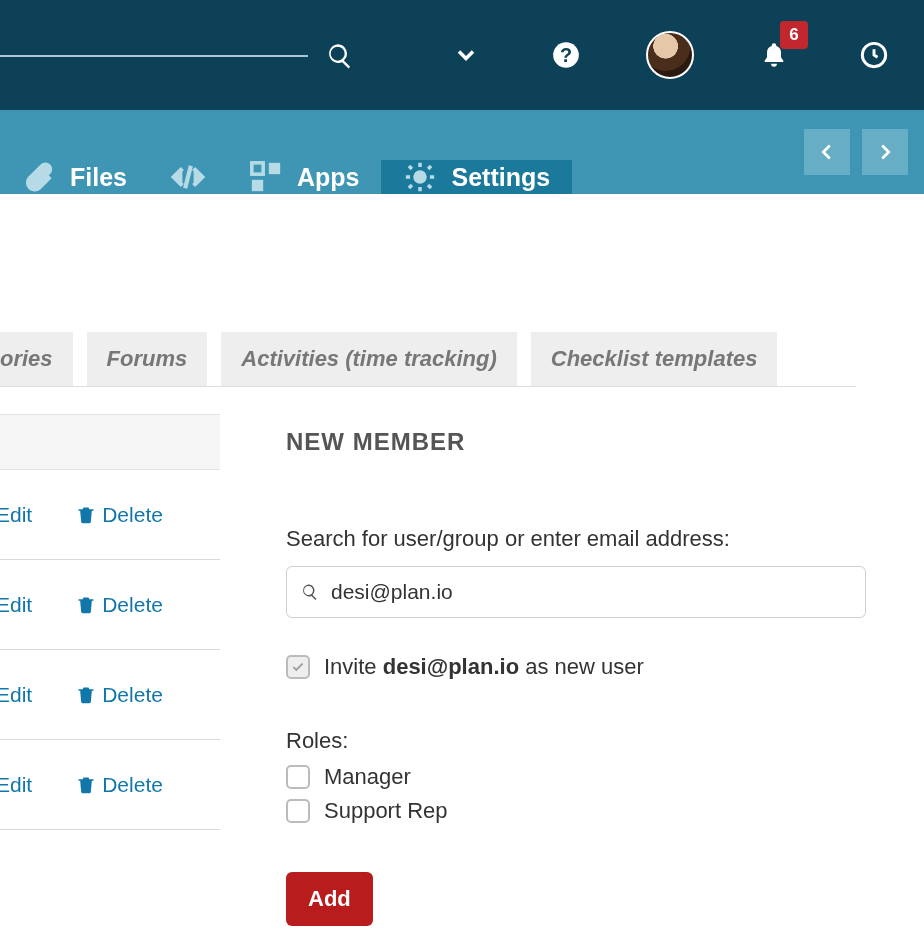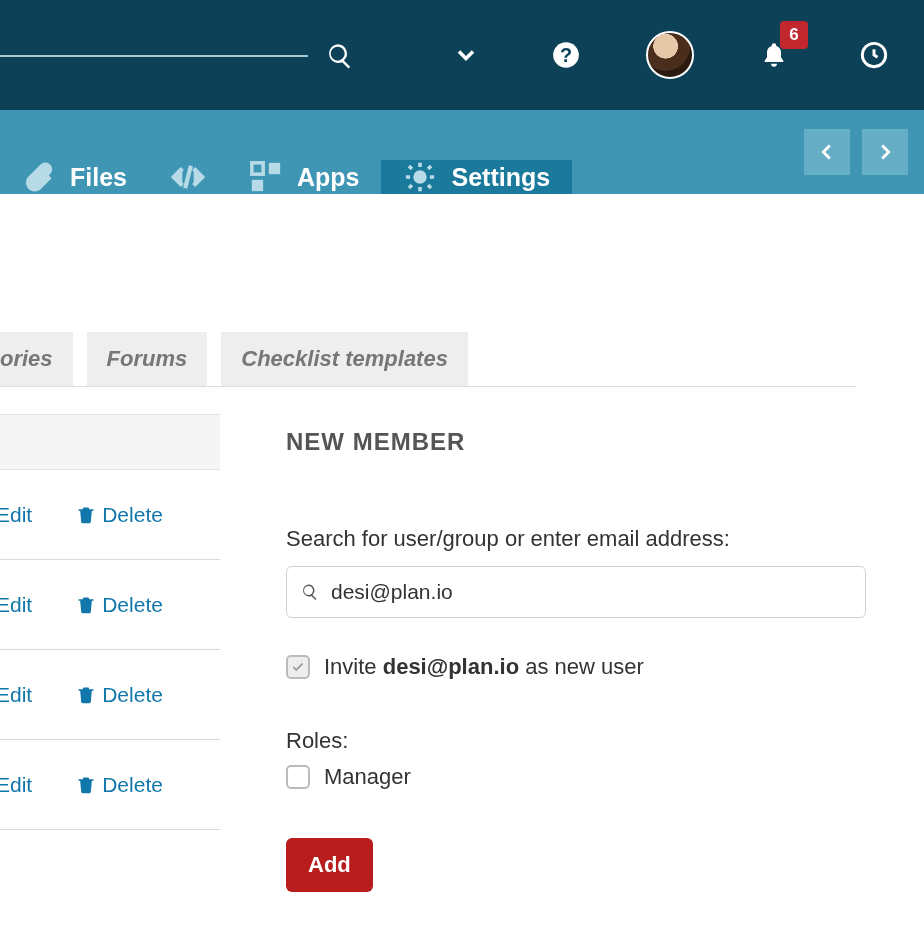--- a/index.html
+++ b/index.html
@@ -307,20 +307,21 @@
           <path d="M9 5l7 7-7 7"></path>
         </svg>
     </div>
   </div>
 </div>
 
 <div class="content">
   <div class="sub-tabs">
     <div class="sub-tab first">ories</div>
     <div class="sub-tab">Forums</div>
+    <div class="sub-tab">Activities (time tracking)</div>
     <div class="sub-tab">Checklist templates</div>
   </div>
 
   <div class="main-area">
 
     <div class="left-col">
       <div class="left-header-row"></div>
       <div class="row-actions">
         <span class="act">
             <span>Edit</span>
@@ -388,17 +389,21 @@
           <span>Invite </span><strong>desi@plan.io</strong><span> as new user</span>
         </span>
       </div>
 
       <div class="roles-label">Roles:</div>
 
       <div class="role-row">
         <span class="cb"></span>
         <span>Manager</span>
       </div>
+      <div class="role-row">
+        <span class="cb"></span>
+        <span>Support Rep</span>
+      </div>
 
       <button class="add-btn">Add</button>
     </div>
   </div>
 </div>
 
 </body></html>

